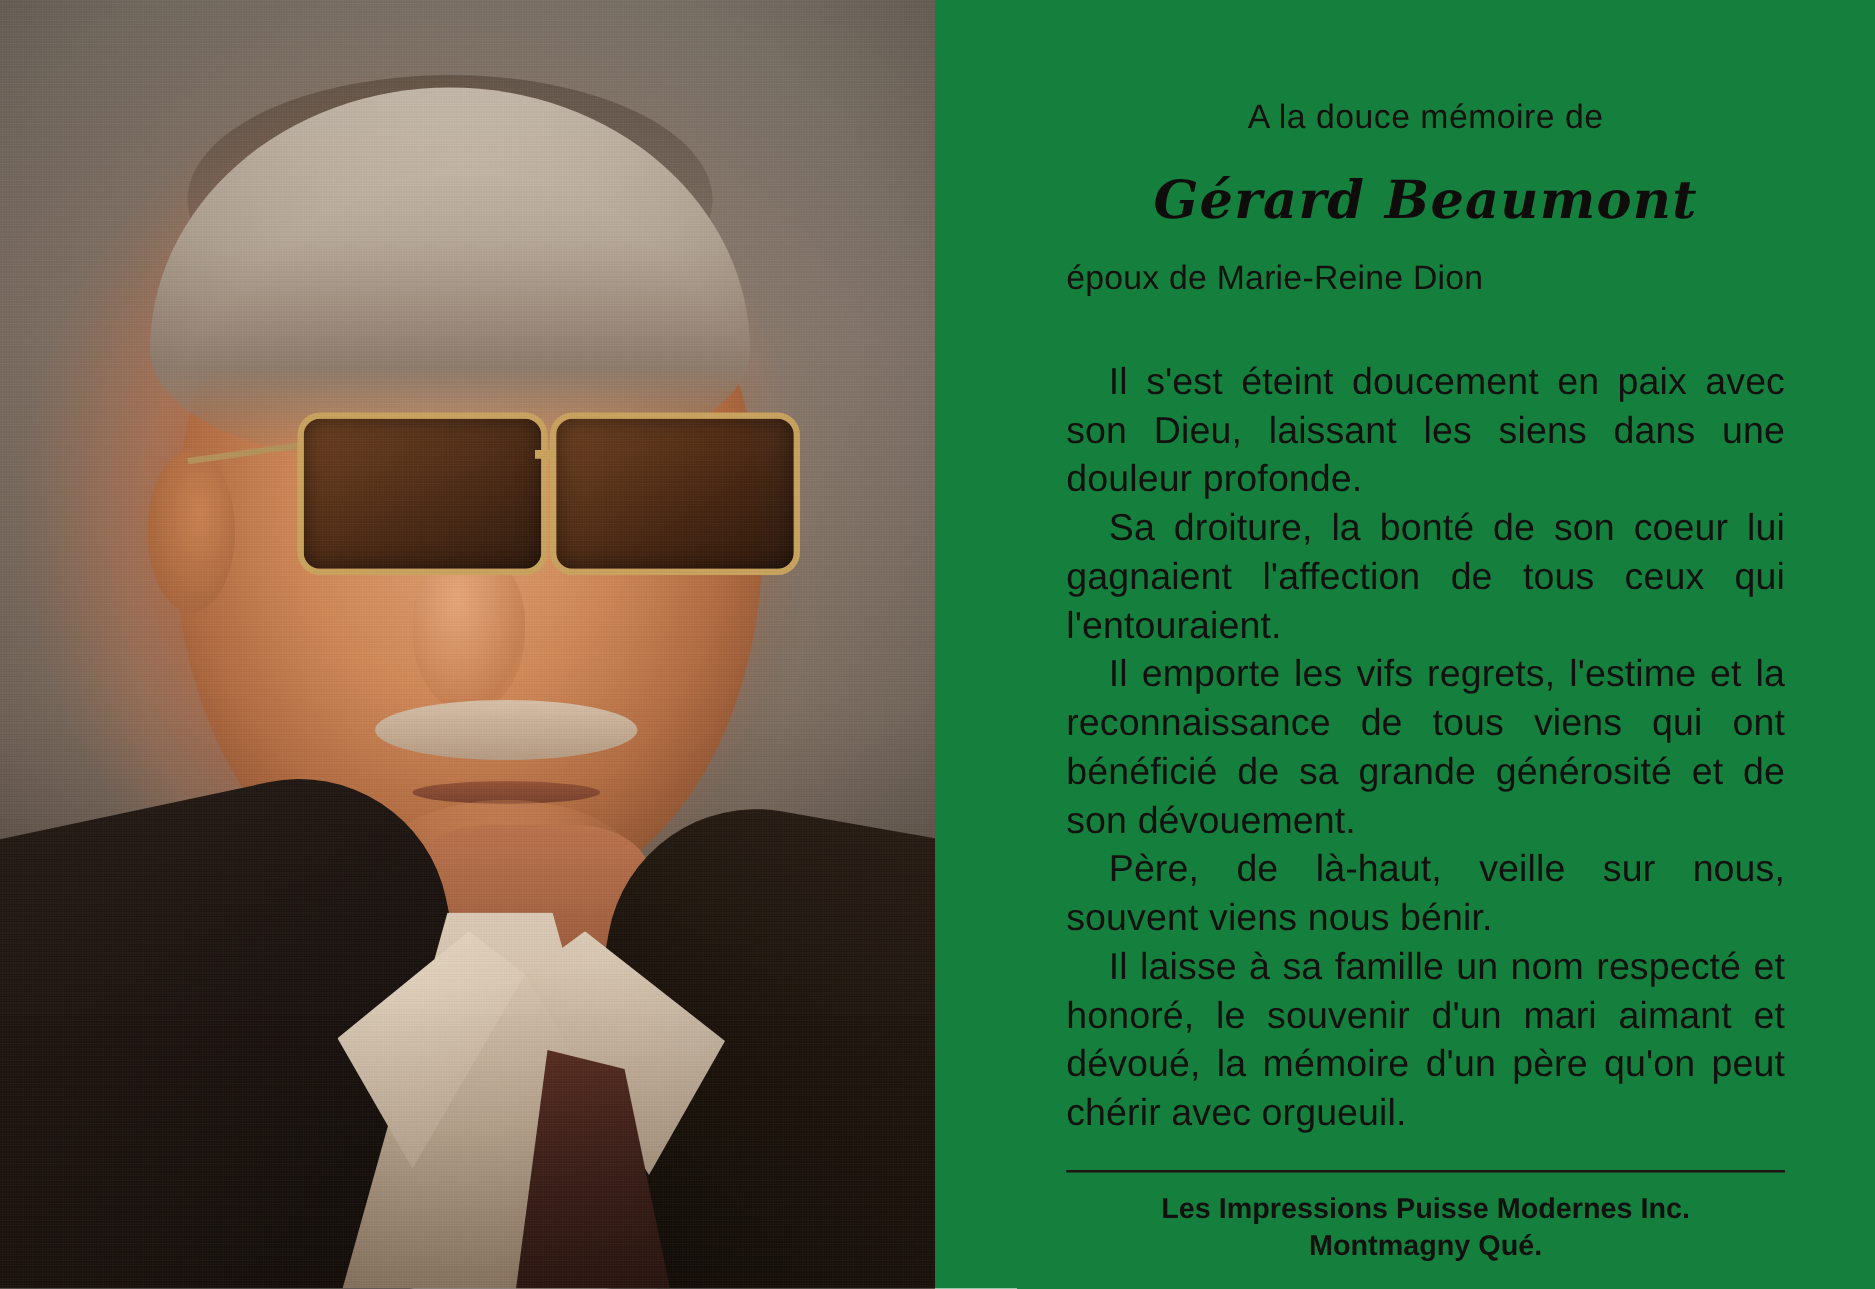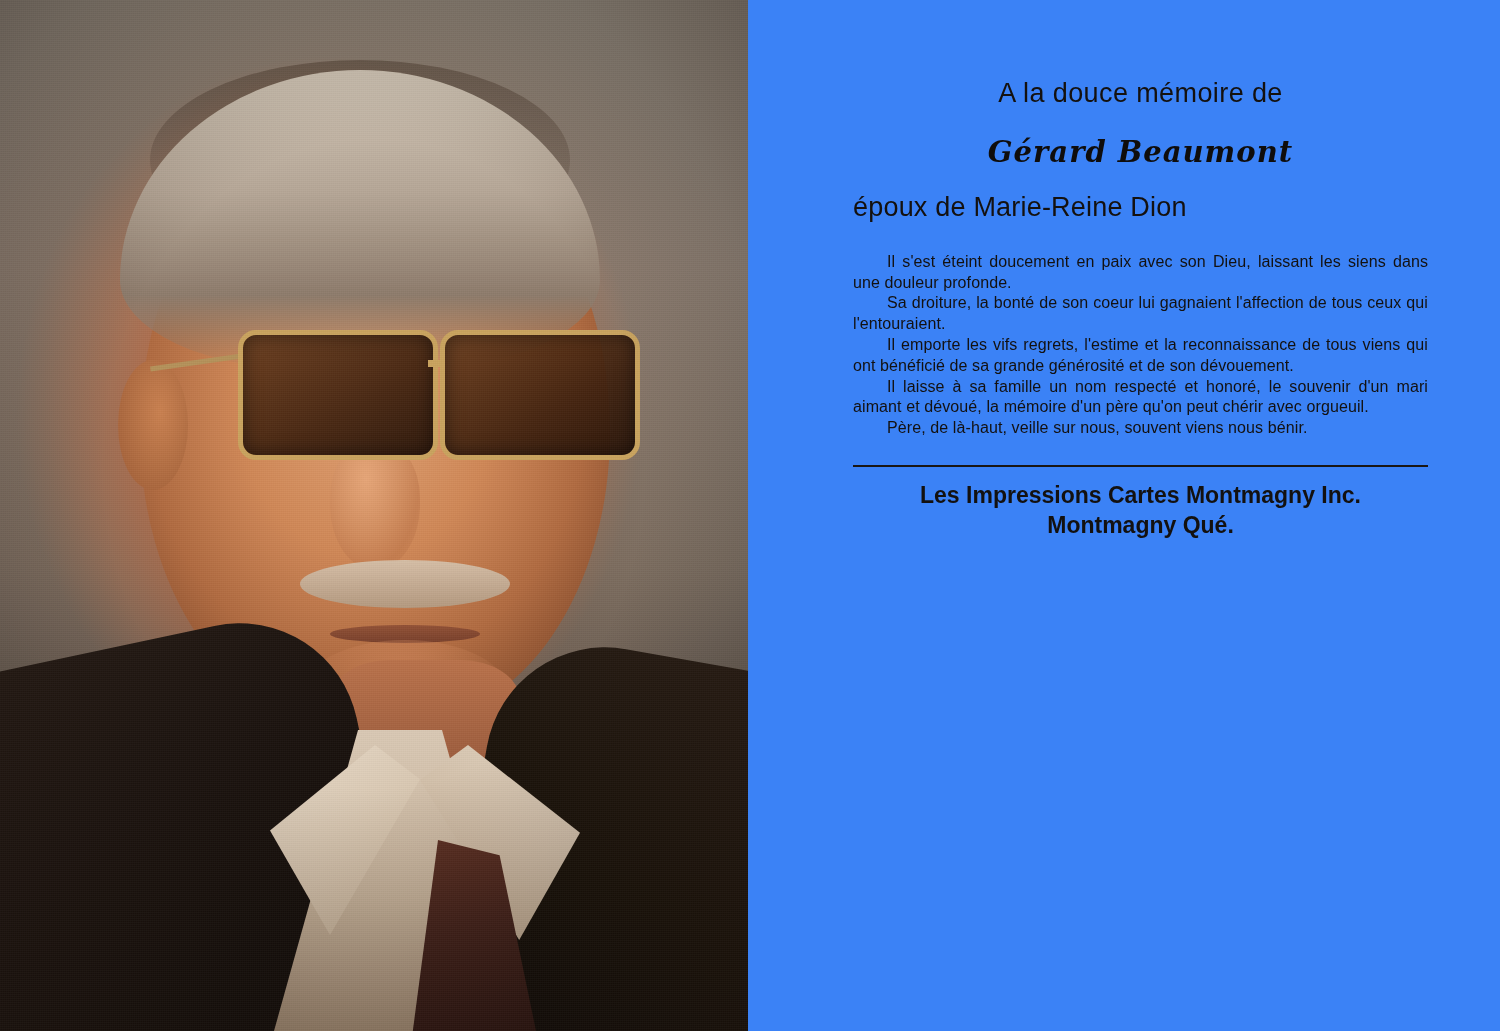--- a/index.html
+++ b/index.html
@@ -228,21 +228,21 @@
       repeating-linear-gradient(90deg, rgba(255,255,255,0.07) 0 1px, rgba(0,0,0,0.06) 1px 2px);
   }
 
   
   .card {
     position: absolute;
     left: 748px;
     top: 0;
     width: 752px;
     height: 1031px;
-    background: #3b82f6;
+    background: #15803d;
     padding: 0;
     box-sizing: border-box;
   }
   .card-inner {
     position: absolute;
     left: 105px;
     top: 78px;
     width: 575px;
   }
   .heading {
@@ -250,35 +250,35 @@
     font-size: 27px;
     color: #14110f;
     letter-spacing: .4px;
     margin-bottom: 26px;
   }
   .name {
     text-align: center;
     font-family: "DejaVu Serif", serif;
     font-style: italic;
     font-weight: bold;
-    font-size: 29px;
+    font-size: 42px;
     color: #0f0d0c;
     letter-spacing: 1px;
     margin-bottom: 18px;
   }
   .sub {
     text-align: left;
     font-size: 27px;
     color: #14110f;
     line-height: 1.55;
     letter-spacing: .2px;
   }
   .body {
-    margin-top: 23px;
-    font-size: 16px;
+    margin-top: 42px;
+    font-size: 30px;
     line-height: 1.30;
     color: #131110;
     text-align: justify;
     letter-spacing: .1px;
   }
   .body p {
     margin: 0;
     text-indent: 34px;
   }
   .rule {
@@ -331,26 +331,26 @@
       <div class="heading">A la douce mémoire de</div>
       <div class="name">Gérard Beaumont</div>
       <div class="sub">
         <div>époux de Marie-Reine Dion</div>
       </div>
 
       <div class="body">
         <p>Il s'est éteint doucement en paix avec son Dieu, laissant les siens dans une douleur profonde.</p>
         <p>Sa droiture, la bonté de son coeur lui gagnaient l'affection de tous ceux qui l'entouraient.</p>
         <p>Il emporte les vifs regrets, l'estime et la reconnaissance de tous viens qui ont bénéficié de sa grande générosité et de son dévouement.</p>
+        <p>Père, de là-haut, veille sur nous, souvent viens nous bénir.</p>
         <p>Il laisse à sa famille un nom respecté et honoré, le souvenir d'un mari aimant et dévoué, la mémoire d'un père qu'on peut chérir avec orgueuil.</p>
-        <p>Père, de là-haut, veille sur nous, souvent viens nous bénir.</p>
       </div>
 
       <hr class="rule">
 
       <div class="footer">
-        <div>Les Impressions Cartes Montmagny Inc.</div>
+        <div>Les Impressions Puisse Modernes Inc.</div>
         <div>Montmagny Qué.</div>
       </div>
     </div>
   </div>
 
 </div>
 
 </body></html>

